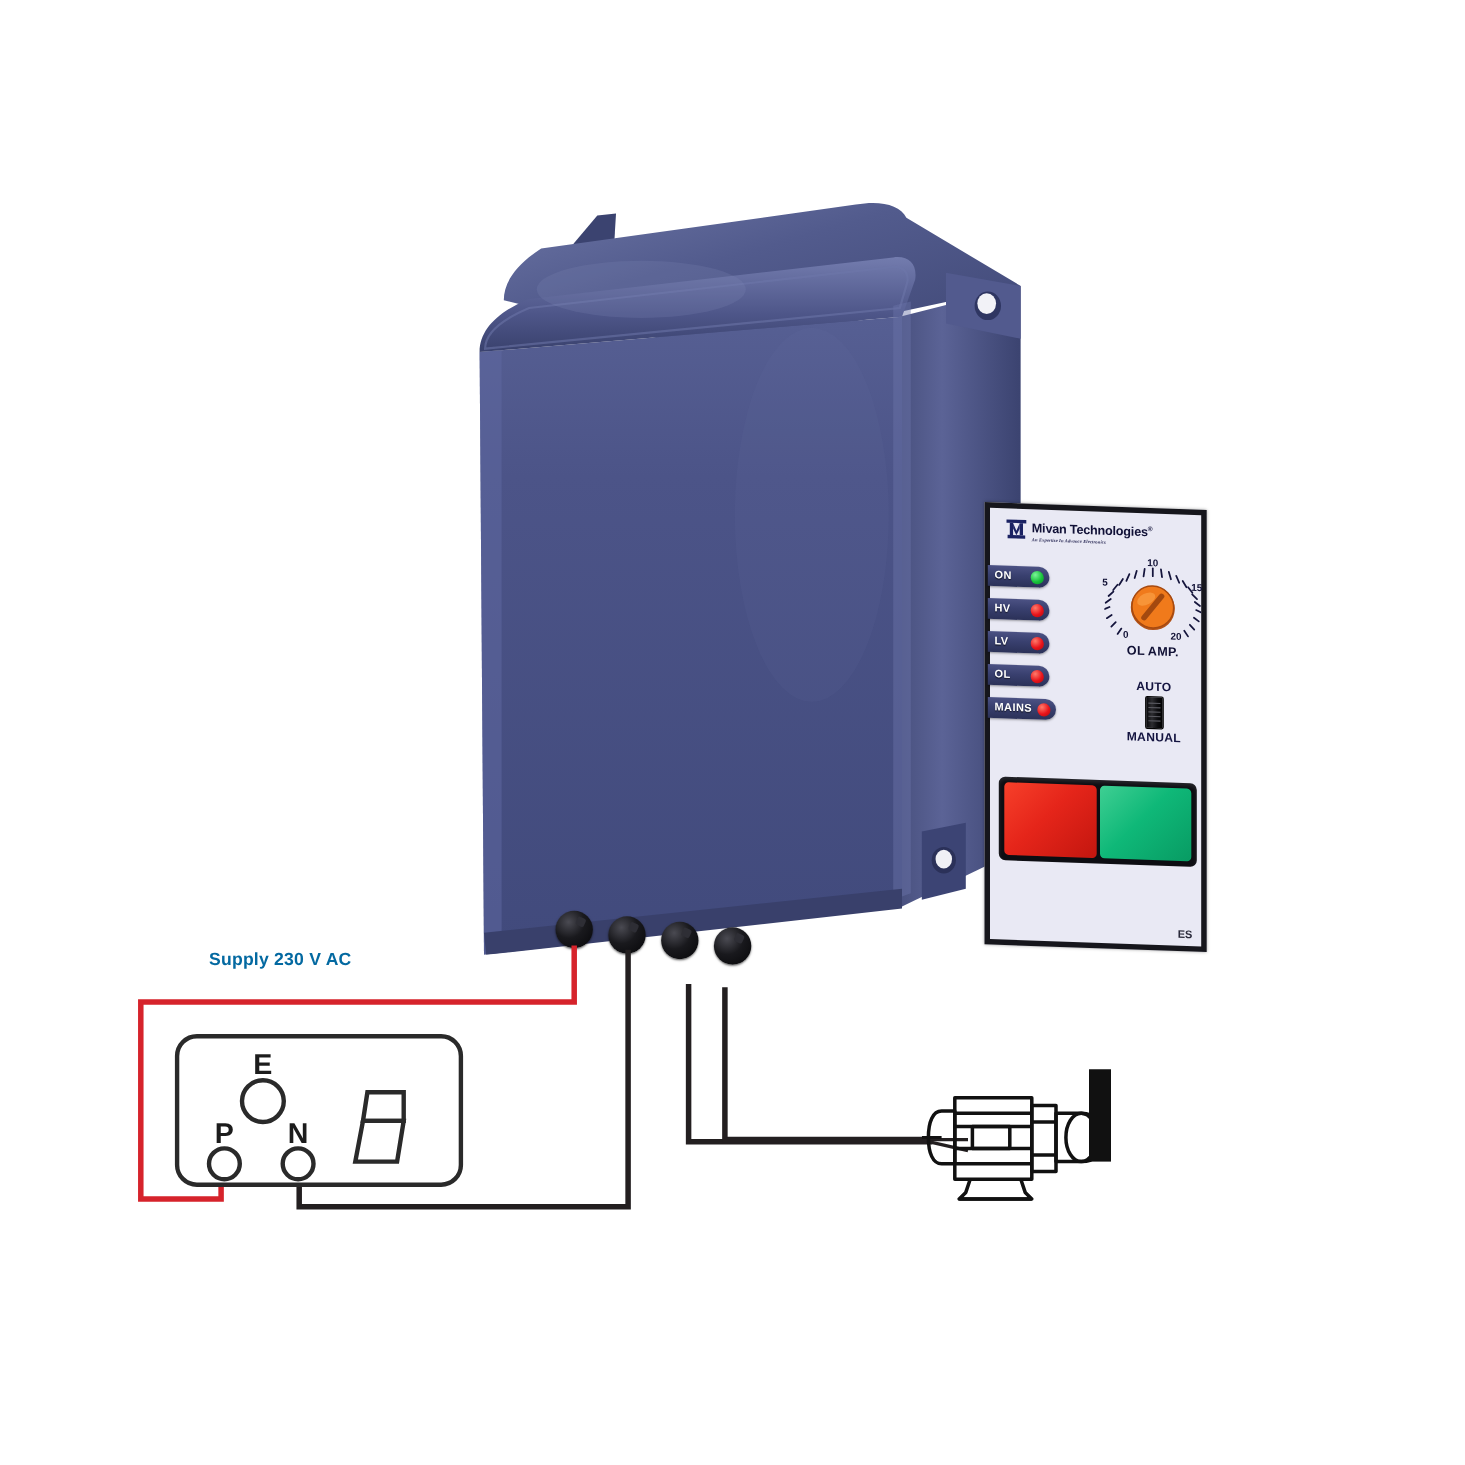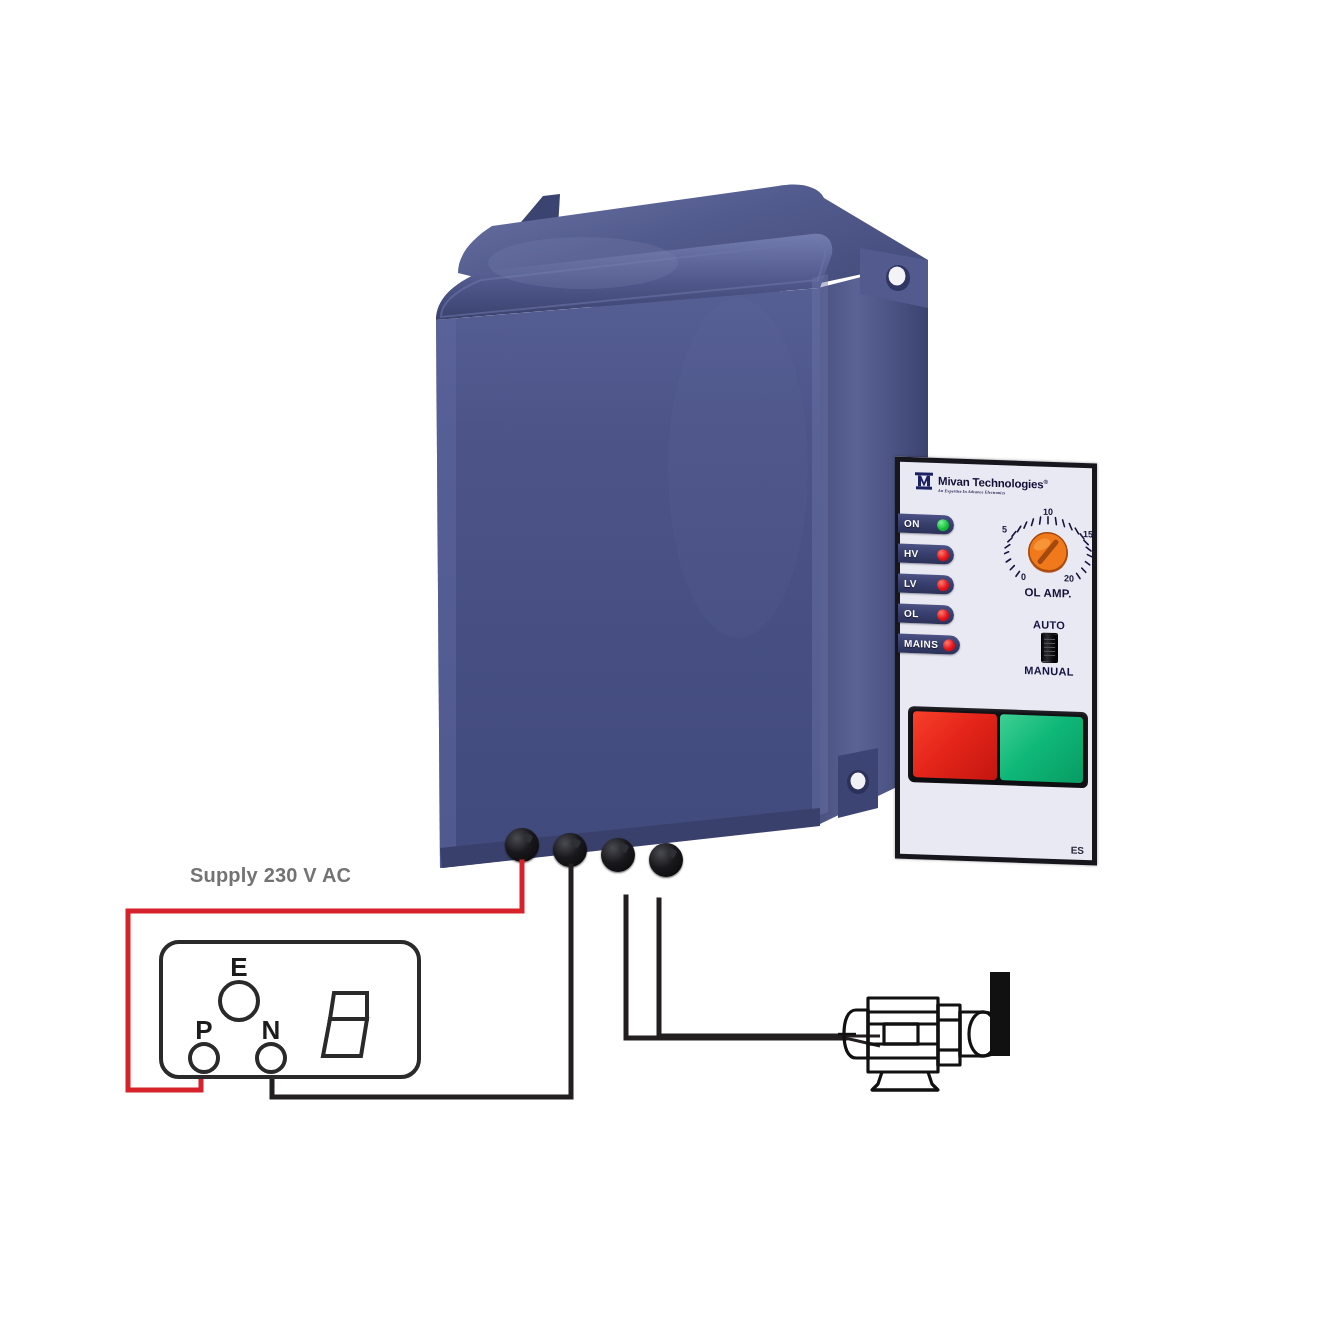--- a/index.html
+++ b/index.html
@@ -93,22 +93,22 @@
     box-shadow:0 1px 2px rgba(0,0,0,.6);}
   .gland::after{content:"";position:absolute;left:55%;top:18%;width:8px;height:8px;
     border-radius:2px;background:#2e2e35;transform:rotate(25deg);}
 
   
   #wires{position:absolute;left:0;top:0;}
 
   
   #socket{position:absolute;left:158px;top:939px;width:264px;height:141px;}
 
-  #supply-label{position:absolute;left:190px;top:864px;font-size:20px;font-weight:bold;
-    color:#737373;letter-spacing:.2px;}
+  #supply-label{position:absolute;left:190px;top:864px;font-size:16px;font-weight:bold;
+    color:#0369a1;letter-spacing:.2px;}
 
   
   #motor{position:absolute;left:838px;top:972px;width:190px;height:135px;}
 </style>
 </head>
 <body>
 
 <div class="stage">
 
   <div id="device">

